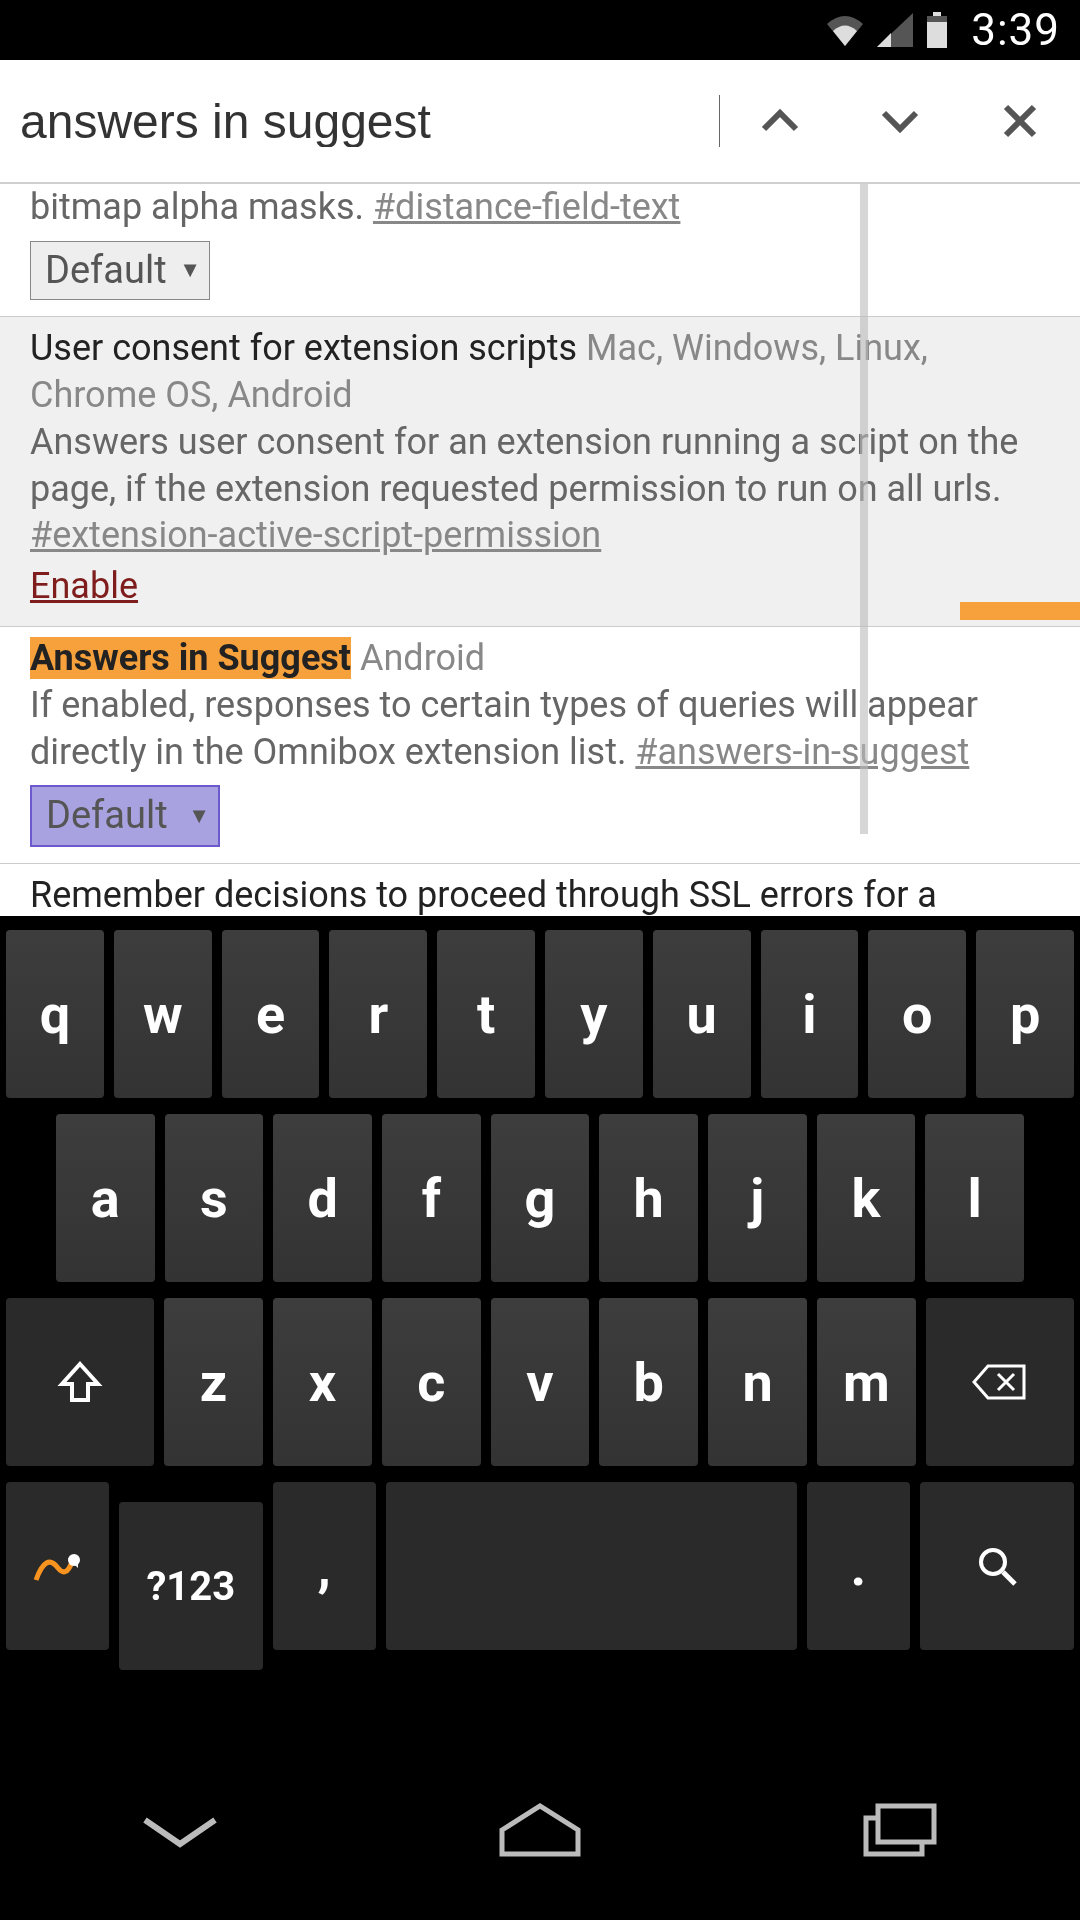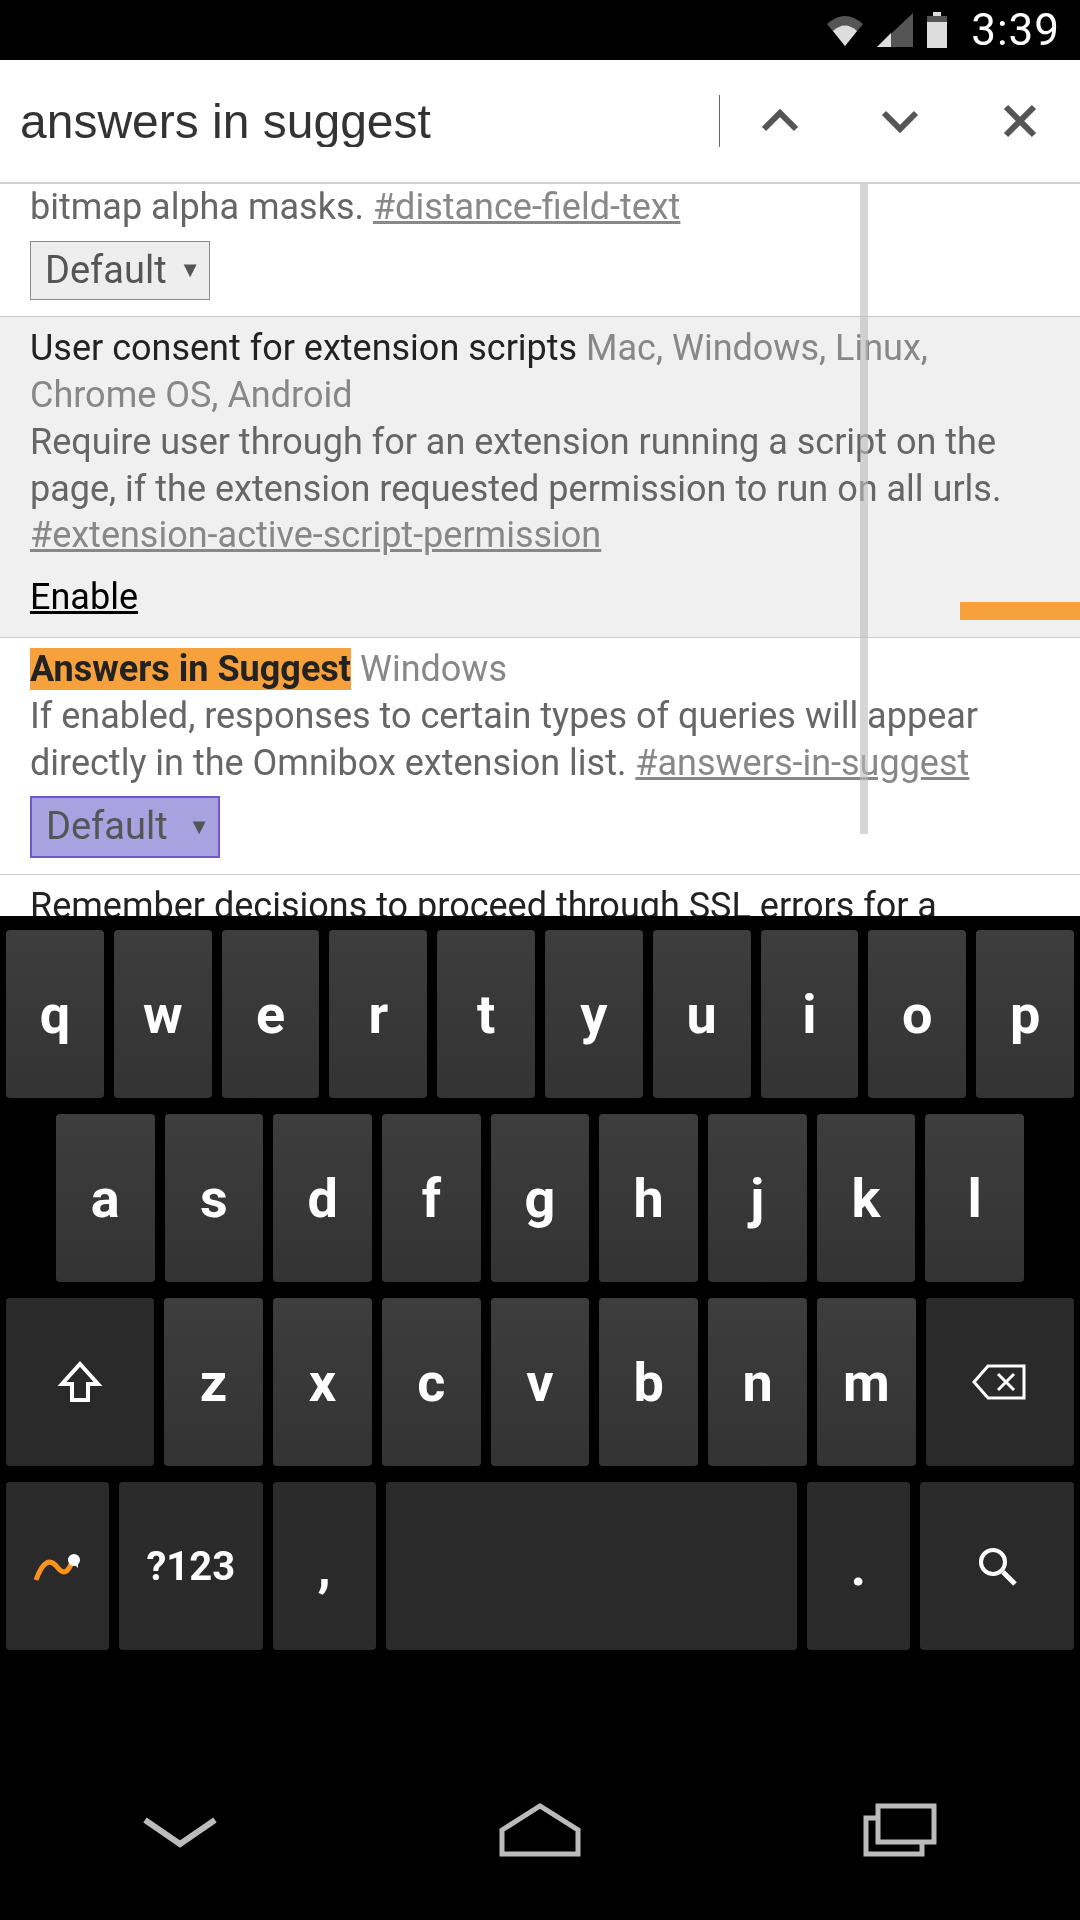--- a/index.html
+++ b/index.html
@@ -75,21 +75,21 @@
     line-height: 1.3;
     color: #555;
     background: #fff;
   }
   .flag-item.alt { background: #f0f0f0; }
   .flag-item.partial { padding-top: 0; }
   .flag-title { font-weight: normal; color: #222; }
   .flag-platforms { color: #888; }
   .flag-desc { color: #666; }
   .flag-hash { color: #888; text-decoration: underline; }
-  .flag-link { color: #000000; text-decoration: underline; display: inline-block; margin-top: 15px; }
+  .flag-link { color: #7f1d1d; text-decoration: underline; display: inline-block; margin-top: 4px; }
   .flag-select {
     margin-top: 10px;
     font-size: 38px;
     padding: 4px 28px 4px 14px;
     border: 1px solid #888;
     background: #eee;
     position: relative;
     display: inline-flex;
     align-items: center;
   }
@@ -205,26 +205,26 @@
     <span class="flag-desc">bitmap alpha masks. </span><span class="flag-hash">#distance-field-text</span>
     <br>
     <div class="flag-select" style="width:180px;">
       <span>Default</span>
         <span class="caret">▼</span>
     </div>
   </div>
 
   <div class="flag-item alt">
     <span class="flag-title">User consent for extension scripts</span><span class="flag-platforms"> Mac, Windows, Linux, Chrome OS, Android</span><br>
-    <span class="flag-desc">Require user through for an extension running a script on the page, if the extension requested permission to run on all urls. </span><span class="flag-hash">#extension-active-script-permission</span><br>
+    <span class="flag-desc">Answers user consent for an extension running a script on the page, if the extension requested permission to run on all urls. </span><span class="flag-hash">#extension-active-script-permission</span><br>
     <span class="flag-link">Enable</span>
   </div>
 
   <div class="flag-item">
-    <span class="highlight">Answers in Suggest</span><span class="flag-platforms"> Windows</span><br>
+    <span class="highlight">Answers in Suggest</span><span class="flag-platforms"> Android</span><br>
     <span class="flag-desc">If enabled, responses to certain types of queries will appear directly in the Omnibox extension list. </span><span class="flag-hash">#answers-in-suggest</span><br>
     <div class="flag-select focused" style="width:190px;">
       <span>Default</span>
         <span class="caret">▼</span>
     </div>
   </div>
 
   <div class="flag-item">
     <span class="flag-title">Remember decisions to proceed through SSL errors for a specified length of time.</span><br>
     <br>
@@ -280,21 +280,21 @@
     </div>
   </div>
   <div class="kb-row">
     <div class="kb-key dark" style="flex:1;">
       <svg width="50" height="44" viewBox="0 0 50 44">
           <path d="M4 36 Q14 8 26 24 Q34 34 40 18" stroke="#f7931e" stroke-width="5" fill="none"></path>
           <path d="M36 14 L46 14 L46 24 Z" fill="#fff"></path>
           <circle cx="42" cy="16" r="6" fill="#fff"></circle>
         </svg>
     </div>
-    <div class="kb-key small-text dark" style="flex:1.4;">?123</div>
+    <div class="kb-key small-text dark" style="flex:1.4;margin-top:20px;">?123</div>
     <div class="kb-key dark" style="flex:1;">,</div>
     <div class="kb-key space dark"></div>
     <div class="kb-key dark" style="flex:1;">.</div>
     <div class="kb-key wide15 dark">
       <svg width="48" height="48" viewBox="0 0 48 48">
           <circle cx="20" cy="20" r="12" fill="none" stroke="#fff" stroke-width="4"></circle>
           <line x1="30" y1="30" x2="42" y2="42" stroke="#fff" stroke-width="5"></line>
         </svg>
     </div>
   </div>

